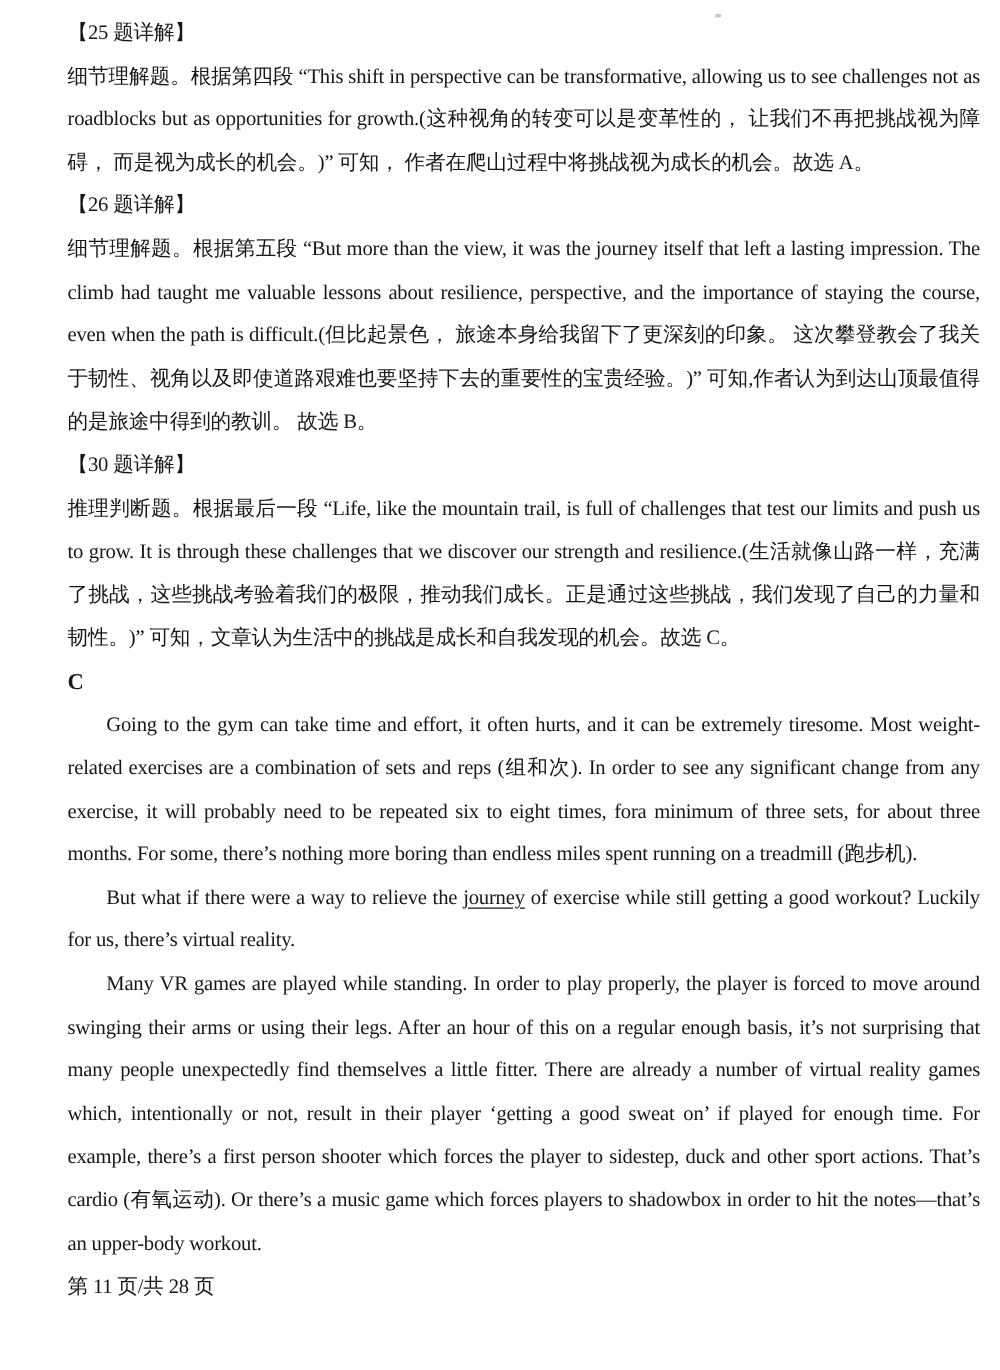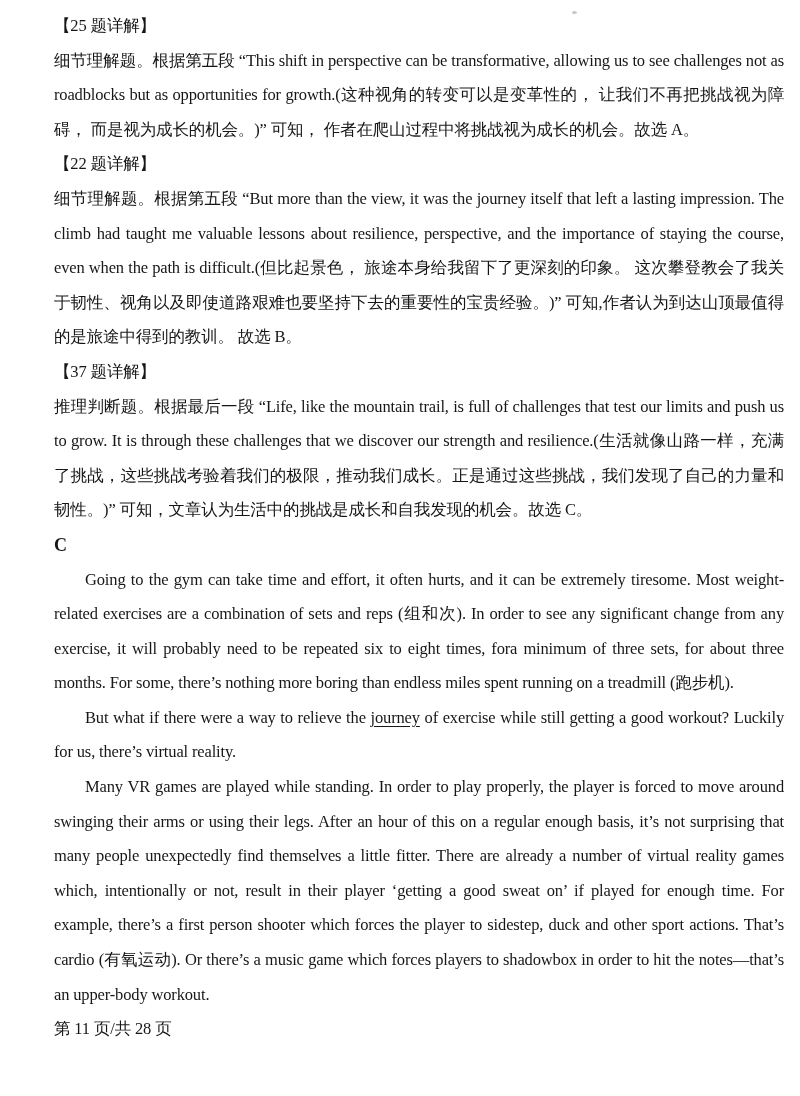--- a/index.html
+++ b/index.html
@@ -55,26 +55,26 @@
     opacity: 0.8;
   }
 </style>
 </head>
 <body>
 
 <div class="page">
   <div class="artifact"></div>
 
   <p class="heading">【25 题详解】</p>
-  <p class="body">细节理解题。根据第五段 “This shift in perspective can be transformative, allowing us to see challenges not as roadblocks but as opportunities for growth.(这种视角的转变可以是变革性的， 让我们不再把挑战视为障碍， 而是视为成长的机会。)” 可知， 作者在爬山过程中将挑战视为成长的机会。故选 A。</p>
+  <p class="body">细节理解题。根据第四段 “This shift in perspective can be transformative, allowing us to see challenges not as roadblocks but as opportunities for growth.(这种视角的转变可以是变革性的， 让我们不再把挑战视为障碍， 而是视为成长的机会。)” 可知， 作者在爬山过程中将挑战视为成长的机会。故选 A。</p>
 
-  <p class="heading">【22 题详解】</p>
+  <p class="heading">【26 题详解】</p>
   <p class="body">细节理解题。根据第五段 “But more than the view, it was the journey itself that left a lasting impression. The climb had taught me valuable lessons about resilience, perspective, and the importance of staying the course, even when the path is difficult.(但比起景色， 旅途本身给我留下了更深刻的印象。 这次攀登教会了我关于韧性、视角以及即使道路艰难也要坚持下去的重要性的宝贵经验。)” 可知,作者认为到达山顶最值得的是旅途中得到的教训。 故选 B。</p>
 
-  <p class="heading">【37 题详解】</p>
+  <p class="heading">【30 题详解】</p>
   <p class="body">推理判断题。根据最后一段 “Life, like the mountain trail, is full of challenges that test our limits and push us to grow. It is through these challenges that we discover our strength and resilience.(生活就像山路一样，充满了挑战，这些挑战考验着我们的极限，推动我们成长。正是通过这些挑战，我们发现了自己的力量和韧性。)” 可知，文章认为生活中的挑战是成长和自我发现的机会。故选 C。</p>
 
   <p class="passage-title">C</p>
 
   <p class="body indent">Going to the gym can take time and effort, it often hurts, and it can be extremely tiresome. Most weight-related exercises are a combination of sets and reps (组和次). In order to see any significant change from any exercise, it will probably need to be repeated six to eight times, fora minimum of three sets, for about three months. For some, there’s nothing more boring than endless miles spent running on a treadmill (跑步机).</p>
 
   <p class="body indent"><span>But what if there were a way to relieve the </span><span class="u">journey</span><span> of exercise while still getting a good workout? Luckily for us, there’s virtual reality.</span></p>
 
   <p class="body indent">Many VR games are played while standing. In order to play properly, the player is forced to move around swinging their arms or using their legs. After an hour of this on a regular enough basis, it’s not surprising that many people unexpectedly find themselves a little fitter. There are already a number of virtual reality games which, intentionally or not, result in their player ‘getting a good sweat on’ if played for enough time. For example, there’s a first person shooter which forces the player to sidestep, duck and other sport actions. That’s cardio (有氧运动). Or there’s a music game which forces players to shadowbox in order to hit the notes—that’s an upper-body workout.</p>
 

